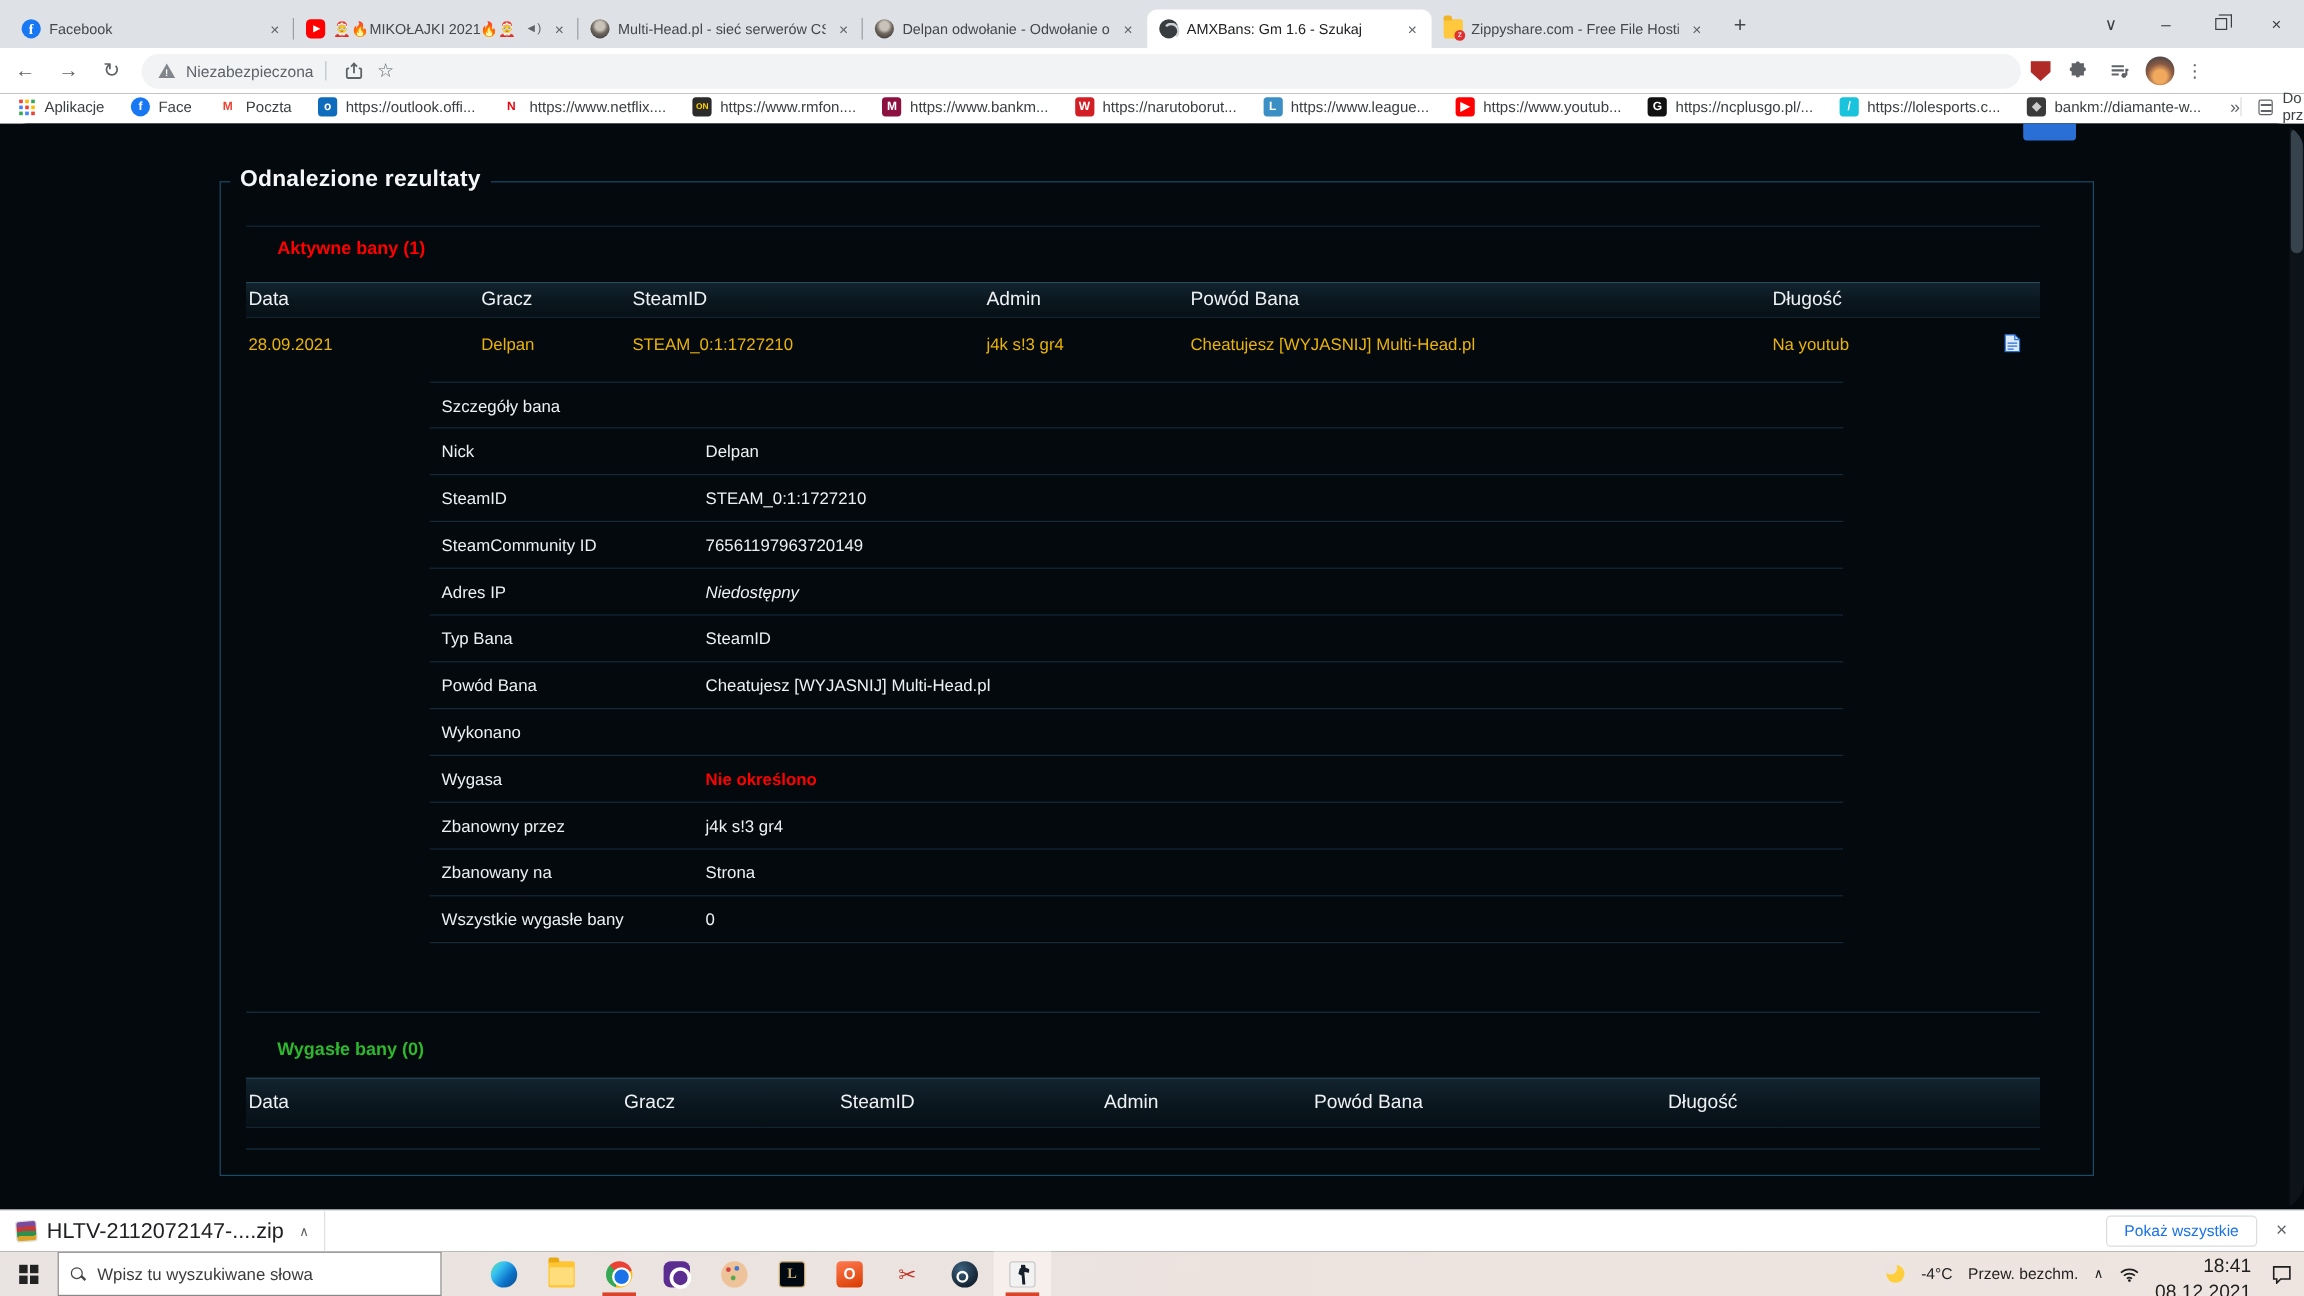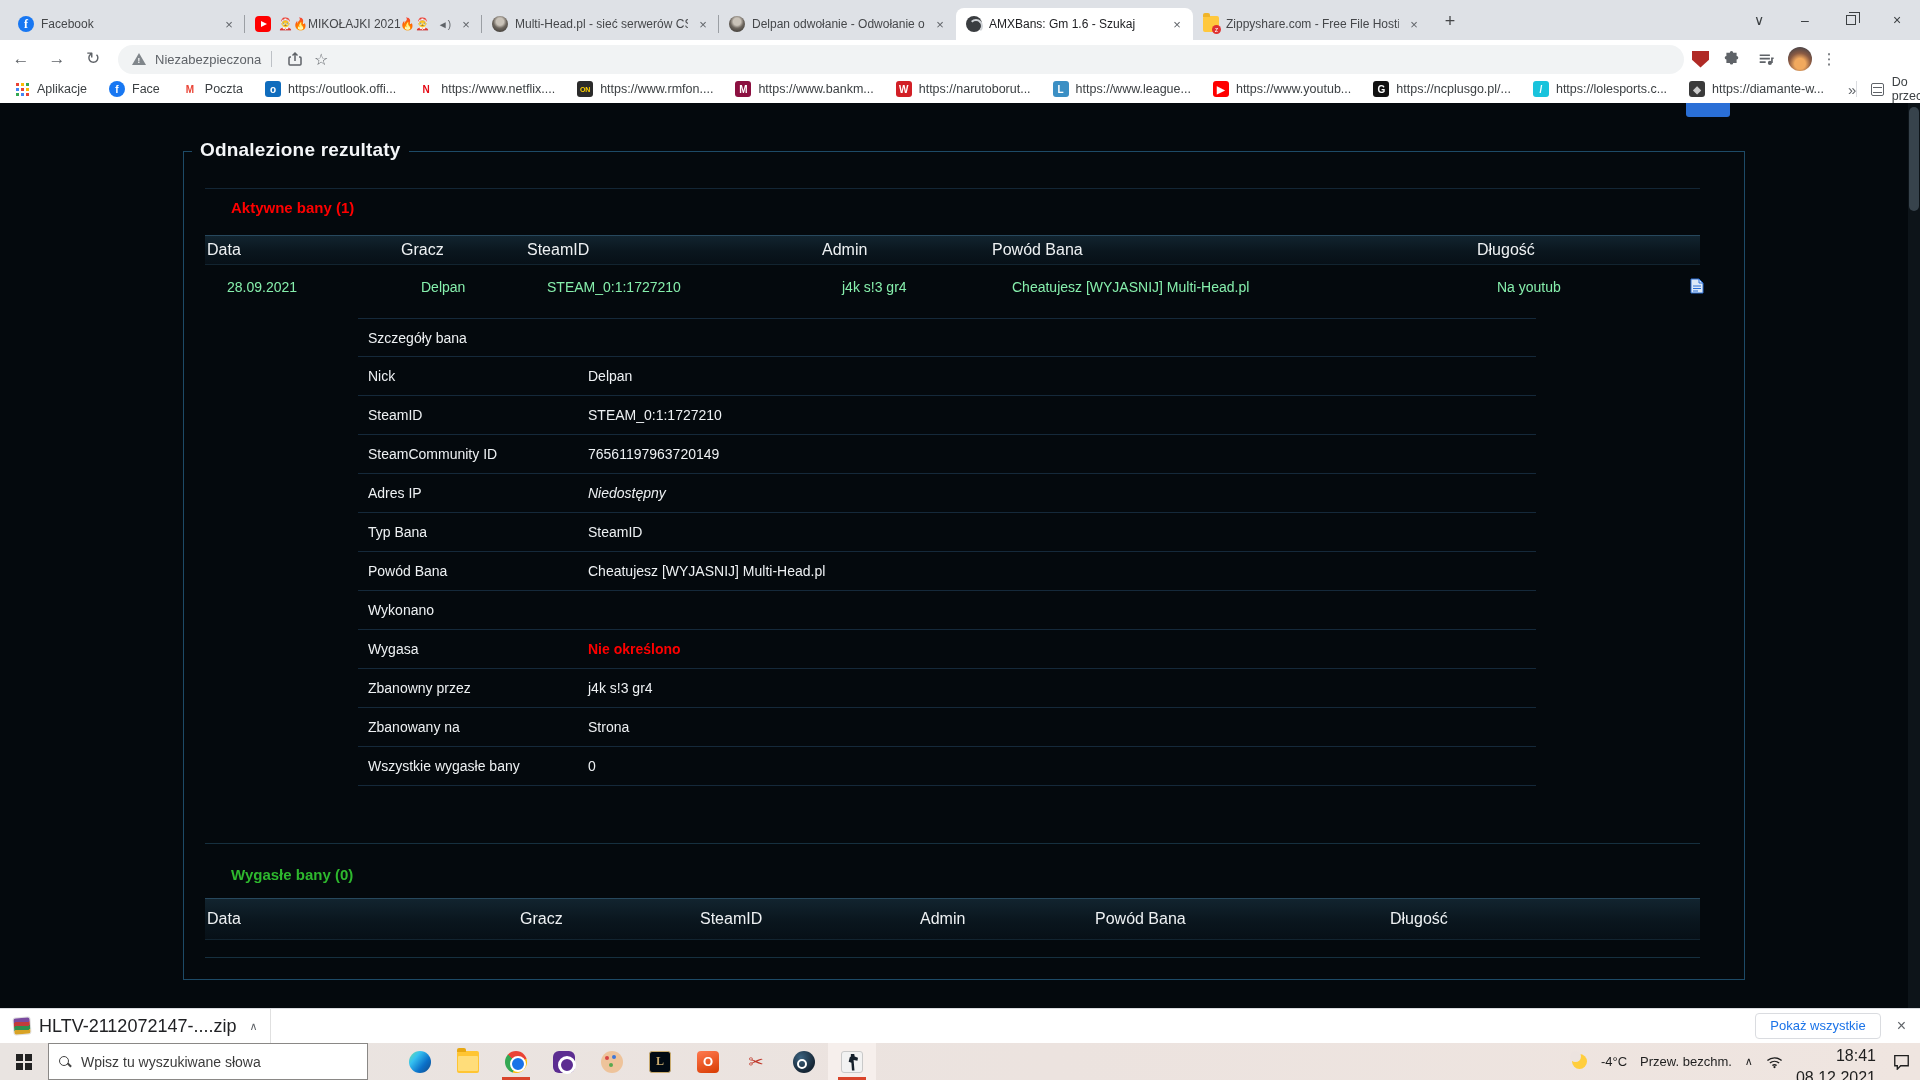--- a/index.html
+++ b/index.html
@@ -54,32 +54,32 @@
   .bk-ic { width:16px; height:16px; border-radius:3px; display:flex; align-items:center; justify-content:center; font-size:10px; font-weight:bold; overflow:hidden; }
   .bk-grid { position:relative; background:transparent; }
   .bk-grid::before { content:""; position:absolute; left:2px; top:2px; width:3px; height:3px; color:#4285f4; background:#ea4335;
       box-shadow:5px 0 0 #fbbc05,10px 0 0 #34a853,0 5px 0 #4285f4,5px 5px 0 #ea4335,10px 5px 0 #fbbc05,0 10px 0 #34a853,5px 10px 0 #4285f4,10px 10px 0 #ea4335; }
   .bk-overflow { margin-left:2px; color:#5f6368; font-size:15px; }
   .bk-right { margin-left:auto; display:flex; align-items:center; gap:8px; }
   .bk-right .vsep { width:1px; height:16px; background:#dadce0; margin-right:6px; }
   .rl-icon { width:15px; height:13px; border:1.5px solid #5f6368; border-radius:2px; background:repeating-linear-gradient(180deg,transparent 0 2px,#5f6368 2px 3.5px,transparent 3.5px 5px); background-size:9px 10px; background-position:1px 1px; background-repeat:no-repeat; }
 
   
-  .page { position:absolute; left:0; top:103px; width:1920px; height:905px; background:#04090d; overflow:hidden; }
+  .page { position:absolute; left:0; top:103px; width:1920px; height:905px; background:#04090d; overflow:hidden;border-radius:23px; }
   .cut-btn { position:absolute; left:1686px; top:-4px; width:44px; height:18px; background:#2a6fd6; border-radius:3px; }
   .fieldset { position:absolute; left:183px; top:48px; width:1562px; height:829px; border:1px solid #1d4a66; }
   .legend { position:absolute; left:192px; top:36px; background:#04090d; padding:0 8px; color:#f4f6f8; font-size:19px; font-weight:bold; letter-spacing:.2px; }
   .panel-topline { position:absolute; left:205px; top:85px; width:1495px; height:1px; background:#132635; }
   .sec-title { position:absolute; left:207px; font-size:15px; font-weight:bold;margin-left:24px; }
   .sec-title.red { color:#ff0000; top:96px; }
   .sec-title.green { color:#2eb82e; top:763px; }
   .hdr-band { position:absolute; left:205px; width:1495px; height:30px; background:linear-gradient(180deg,#12242f 0%,#0a161e 55%,#071017 100%); border-top:1px solid #27485d; border-bottom:1px solid #122430; color:#eef1f3; font-size:16px; }
   .band-active { top:132px; display:grid; grid-template-columns:194px 126px 295px 170px 485px 193px 30px; align-items:center; padding-left:2px; }
   .band-expired { top:795px; height:42px; display:grid; grid-template-columns:313px 180px 220px 175px 295px 282px 30px; align-items:center; padding-left:2px; }
-  .row-active { position:absolute; left:205px; top:168px; width:1495px; height:32px; display:grid; grid-template-columns:194px 126px 295px 170px 485px 193px 30px; align-items:center; padding-left:2px; color:#86efac; font-size:14px; cursor:pointer;margin-left:20px; }
+  .row-active { position:absolute; left:205px; top:168px; width:1495px; height:32px; display:grid; grid-template-columns:194px 126px 295px 170px 485px 193px 30px; align-items:center; padding-left:2px; color:#eab308; font-size:14px; cursor:pointer; }
   .doc-ic { width:14px; height:16px; }
   .details { position:absolute; left:358px; top:215px; width:1178px; color:#eef1f3; font-size:14px; }
   .drow { display:flex; height:39px; align-items:center; border-bottom:1px solid #15293a; }
   .drow .lbl { width:230px; padding-left:10px; }
   .drow .val { flex:1; }
   .drow .val.italic { font-style:italic; }
   .drow .val.red { color:#ff0000; font-weight:bold; }
   .details-head { border-top:1px solid #15293a; }
   .mid-divider { position:absolute; left:205px; top:740px; width:1495px; height:1px; background:#16303f; }
   .bottom-line { position:absolute; left:205px; top:854px; width:1495px; height:1px; background:#16303f; }
@@ -272,21 +272,21 @@
         <span class="bk-item">
           <span class="bk-ic" style="background: rgb(17, 17, 17); color: rgb(255, 255, 255);">G</span>
           <span>https://ncplusgo.pl/...</span>
         </span>
         <span class="bk-item">
           <span class="bk-ic" style="background: rgb(25, 195, 220); color: rgb(255, 255, 255);">/</span>
           <span>https://lolesports.c...</span>
         </span>
         <span class="bk-item">
           <span class="bk-ic" style="background: rgb(58, 58, 58); color: rgb(204, 204, 204);">◆</span>
-          <span>https://diamante-w...</span>
+          <span>bankm://diamante-w...</span>
         </span>
       </span>
     <span class="bk-overflow">»</span>
     <span class="bk-right">
       <span class="vsep"></span>
       <span class="rl-icon"></span>
       <span>Do przeczytania</span>
     </span>
   </div>
 

